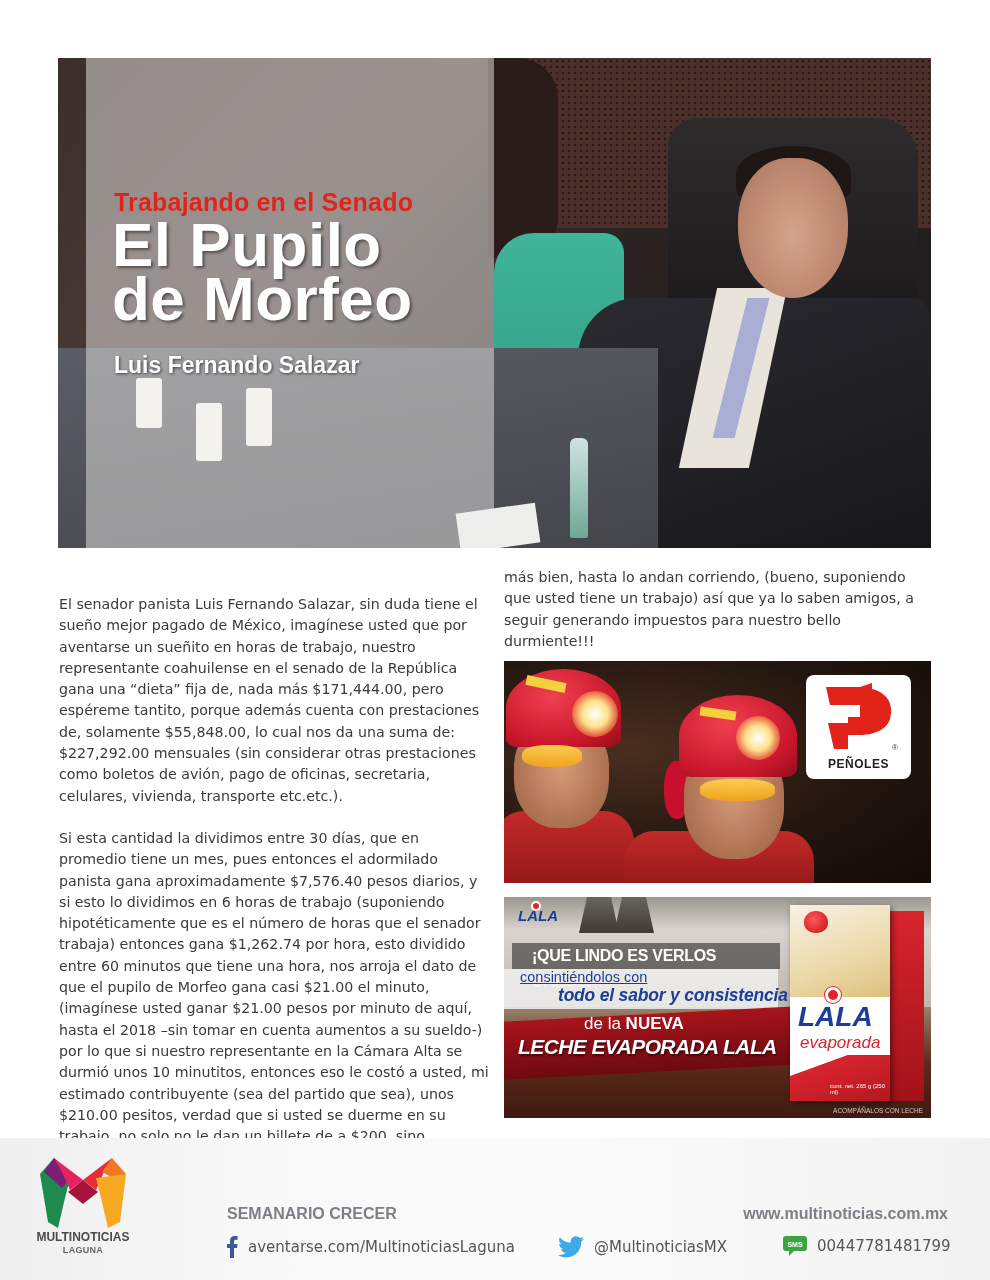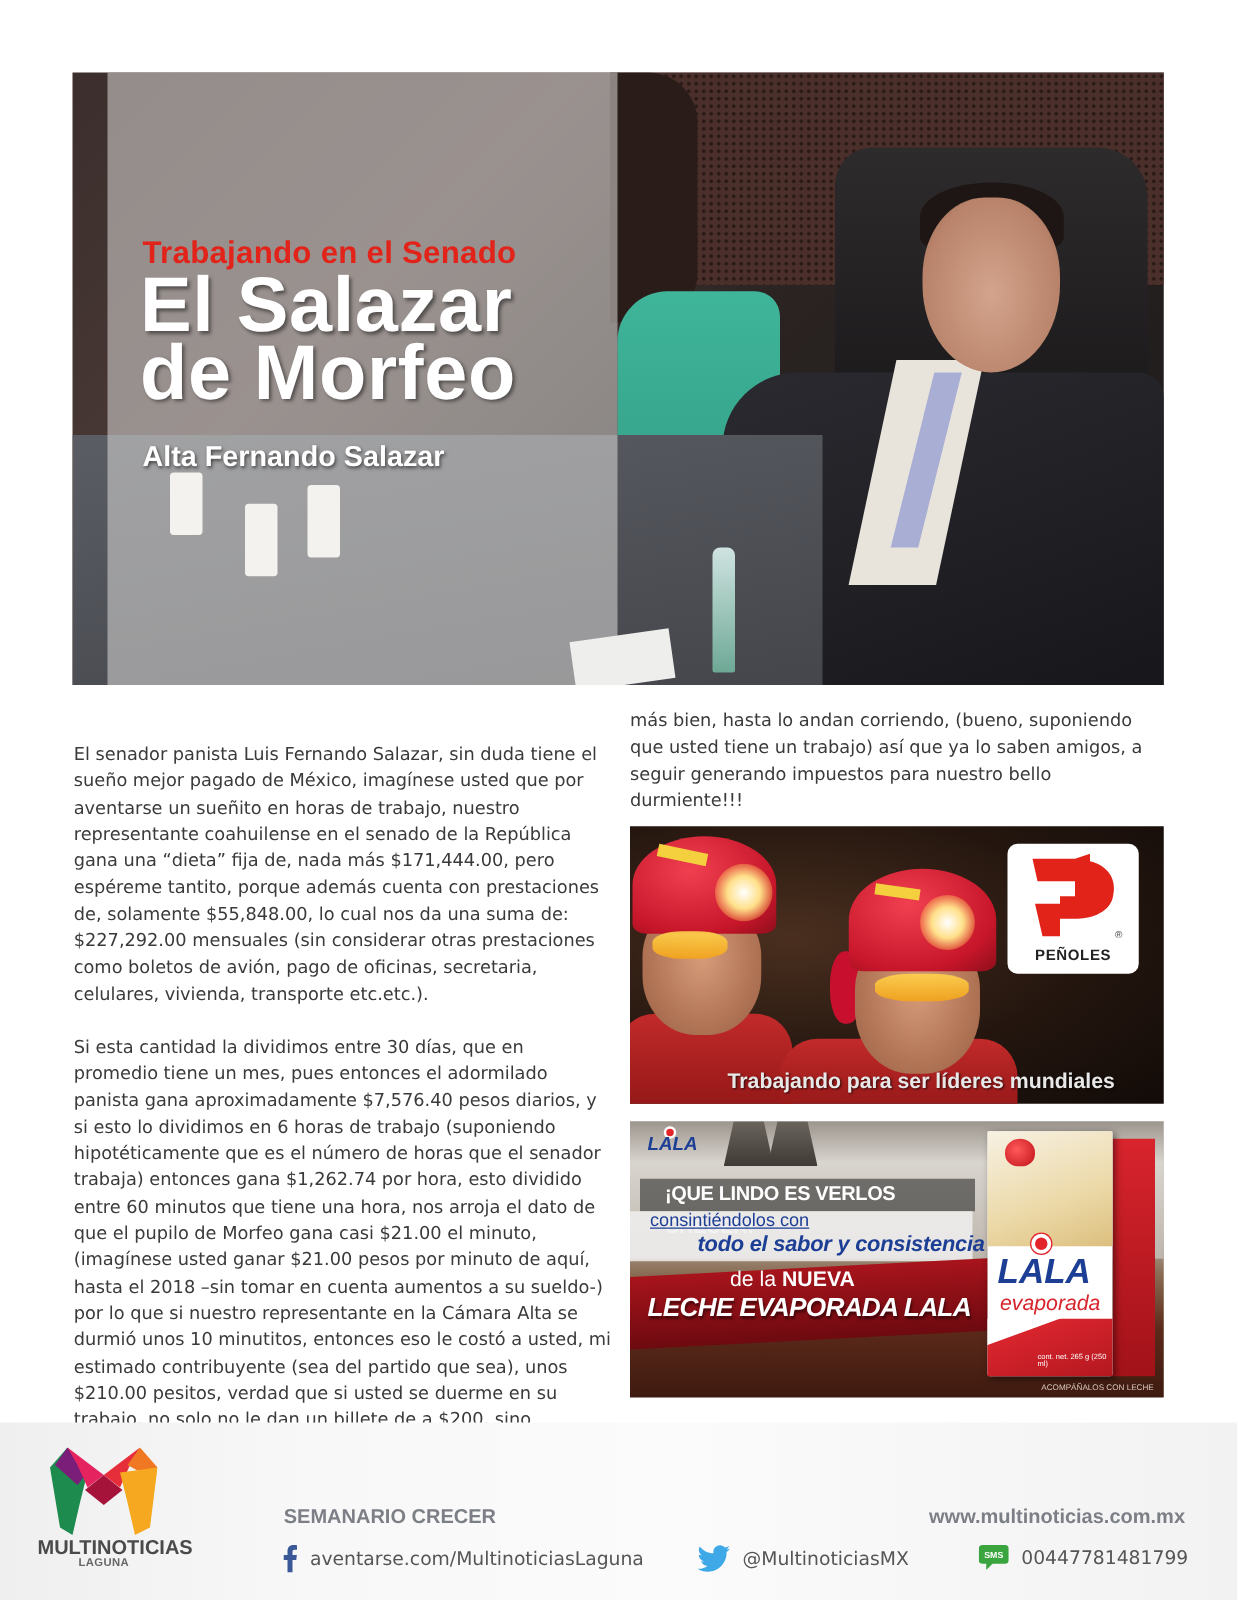--- a/index.html
+++ b/index.html
@@ -85,21 +85,21 @@
   .lala-box-flower { position: absolute; left: 35px; top: 82px; width: 16px; height: 16px; border-radius: 50%; background: #e3242b; border: 3px solid #fff; box-shadow: 0 0 0 1px #e3242b; }
   .lala-evap { position: absolute; left: 10px; top: 128px; font-family: "Liberation Sans", sans-serif; font-style: italic; font-size: 17px; color: #d8242d; }
   .lala-box-bottom { position: absolute; left: 0; bottom: 0; width: 100px; height: 46px; background: linear-gradient(160deg, #ffffff 0%, #ffffff 25%, #d8242d 26%, #b41820 100%); }
   .lala-net { position: absolute; left: 40px; bottom: 6px; font-family: "Liberation Sans", sans-serif; font-size: 6px; color: #fff; }
   .lala-fine { position: absolute; right: 8px; top: 210px; font-family: "Liberation Sans", sans-serif; font-size: 6.5px; color: #d9c8c0; }
 
   
   .footer { position: absolute; left: 0; top: 1138px; width: 990px; height: 142px;
     background: linear-gradient(90deg, #efefef 0%, #f8f8f8 25%, #fbfbfb 55%, #f2f2f2 100%); }
   .mlogo { position: absolute; left: 40px; top: 20px; }
-  .mlogo-name { position: absolute; left: 30px; top: 92px; width: 106px; text-align: center; font-family: "Liberation Sans", sans-serif; font-weight: 700; font-size: 16px; color: #4a4a4a; }
+  .mlogo-name { position: absolute; left: 30px; top: 92px; width: 106px; text-align: center; font-family: "Liberation Sans", sans-serif; font-weight: 700; font-size: 12px; color: #4a4a4a; }
   .mlogo-sub { position: absolute; left: 30px; top: 107px; width: 106px; text-align: center; font-family: "Liberation Sans", sans-serif; font-weight: 700; font-size: 9px; color: #666; letter-spacing: 0.3px; }
   .f-sem { position: absolute; left: 227px; top: 67px; font-family: "Liberation Sans", sans-serif; font-weight: 700; font-size: 16px; color: #7c7f85; }
   .f-web { position: absolute; right: 42px; top: 67px; font-family: "Liberation Sans", sans-serif; font-weight: 700; font-size: 16px; color: #7c7f85; }
   .f-item { position: absolute; top: 98px; display: flex; align-items: center; font-family: "DejaVu Sans", sans-serif; font-size: 15px; color: #555; }
   .f-item .ic { margin-right: 10px; display: inline-flex; }
   .f-fb { left: 226px; }
   .f-tw { left: 558px; }
   .f-sms { left: 783px; }
 </style>
 </head>
@@ -119,24 +119,24 @@
   <div class="bottle"></div>
   <div class="overlay">
     <div class="cup" style="left:50px;top:320px;width:26px;height:50px;"></div>
     <div class="cup" style="left:110px;top:345px;width:26px;height:58px;"></div>
     <div class="cup" style="left:160px;top:330px;width:26px;height:58px;"></div>
   </div>
   <div class="paper"></div>
 
   <div class="kicker">Trabajando en el Senado</div>
   <div class="title">
-    <div>El Salazar</div>
+    <div>El Pupilo</div>
     <div>de Morfeo</div>
   </div>
-  <div class="byline">Alta Fernando Salazar</div>
+  <div class="byline">Luis Fernando Salazar</div>
 </div>
 
 <div class="col col-left">
   <p>El senador panista Luis Fernando Salazar, sin duda tiene el sueño mejor pagado de México, imagínese usted que por aventarse un sueñito en horas de trabajo, nuestro representante coahuilense en el senado de la República gana una “dieta” fija de, nada más $171,444.00,  pero espéreme tantito, porque además cuenta con prestaciones de, solamente $55,848.00, lo cual nos da una suma de: $227,292.00 mensuales (sin considerar  otras prestaciones como boletos de avión, pago de oficinas, secretaria, celulares, vivienda, transporte etc.etc.).</p>
   <p>Si esta cantidad la dividimos entre 30 días, que en promedio tiene un mes, pues entonces el adormilado panista gana aproximadamente $7,576.40 pesos diarios,  y si esto lo dividimos en 6 horas de trabajo (suponiendo hipotéticamente que es el número de horas que el senador trabaja) entonces gana $1,262.74 por hora, esto dividido entre 60 minutos que tiene una hora, nos arroja el dato de que el pupilo de Morfeo gana casi $21.00 el minuto, (imagínese usted ganar $21.00 pesos por minuto de aquí, hasta el 2018 –sin tomar en cuenta aumentos a su sueldo-) por lo que si nuestro representante en la Cámara Alta se durmió unos 10 minutitos, entonces eso le costó a usted, mi estimado contribuyente (sea del partido que sea), unos $210.00 pesitos, verdad que si usted se duerme en su trabajo, no solo no le dan un billete de a $200, sino</p>
 </div>
 <div class="col col-right">
   <p>más bien, hasta lo andan corriendo, (bueno, suponiendo que usted tiene un trabajo) así que ya lo saben amigos, a seguir generando impuestos para nuestro bello durmiente!!!</p>
 </div>
 
@@ -157,21 +157,20 @@
   <div class="goggle" style="left:196px;top:118px;width:75px;height:22px;"></div>
 
   <div class="penoles-logo">
     <svg width="76" height="70" viewBox="0 0 76 70">
       <path d="M6 4 H40 L52 0 L52 6 C68 10 74 22 70 36 C66 48 52 52 40 52 L28 52 L28 66 L14 66 L8 40 L28 40 L28 22 L10 22 Z" fill="#e2231a"></path>
       <rect x="28" y="22" width="12" height="12" fill="#ffffff"></rect>
     </svg>
     <span class="reg">®</span>
     <div class="brand">PEÑOLES</div>
   </div>
-  <div class="penoles-tag">Trabajando para ser líderes mundiales</div>
 </div>
 
 <div class="ad ad-lala">
   <div class="lala-kitchen">
     <div class="lala-lamp" style="left:75px;"></div>
     <div class="lala-lamp" style="left:110px;"></div>
   </div>
   <div class="lala-mini-flower"></div>
   <div class="lala-mini-logo">LALA</div>
   <div class="lala-headline">¡QUE LINDO ES VERLOS CRECER!</div>

